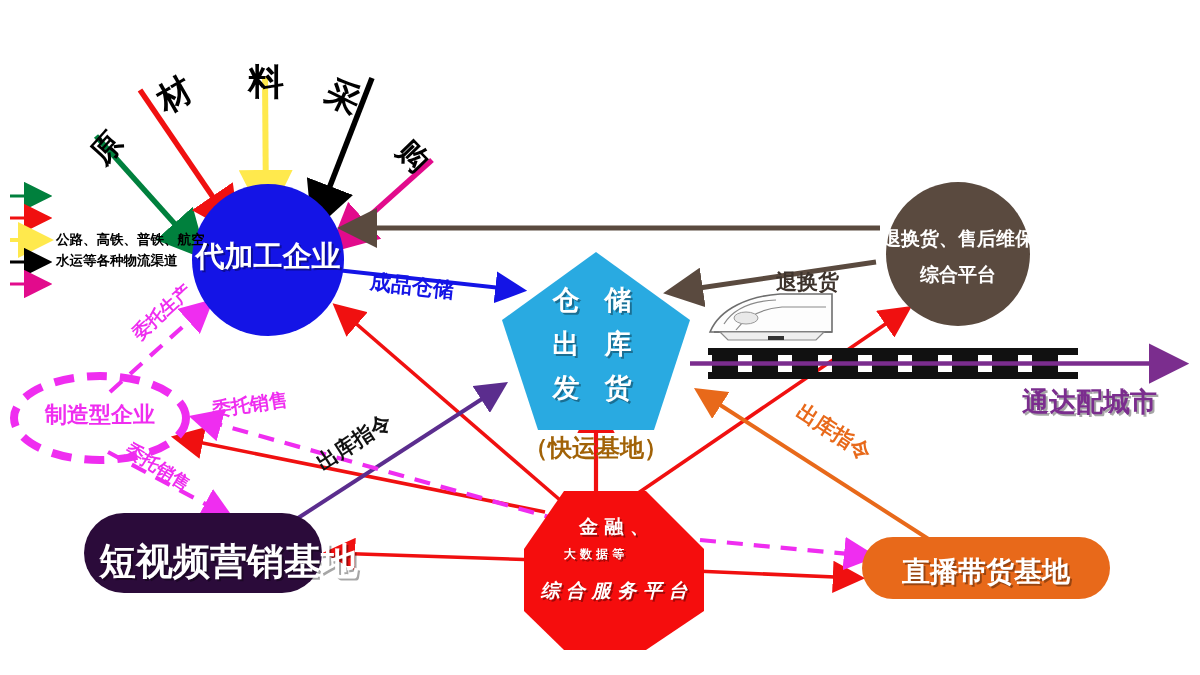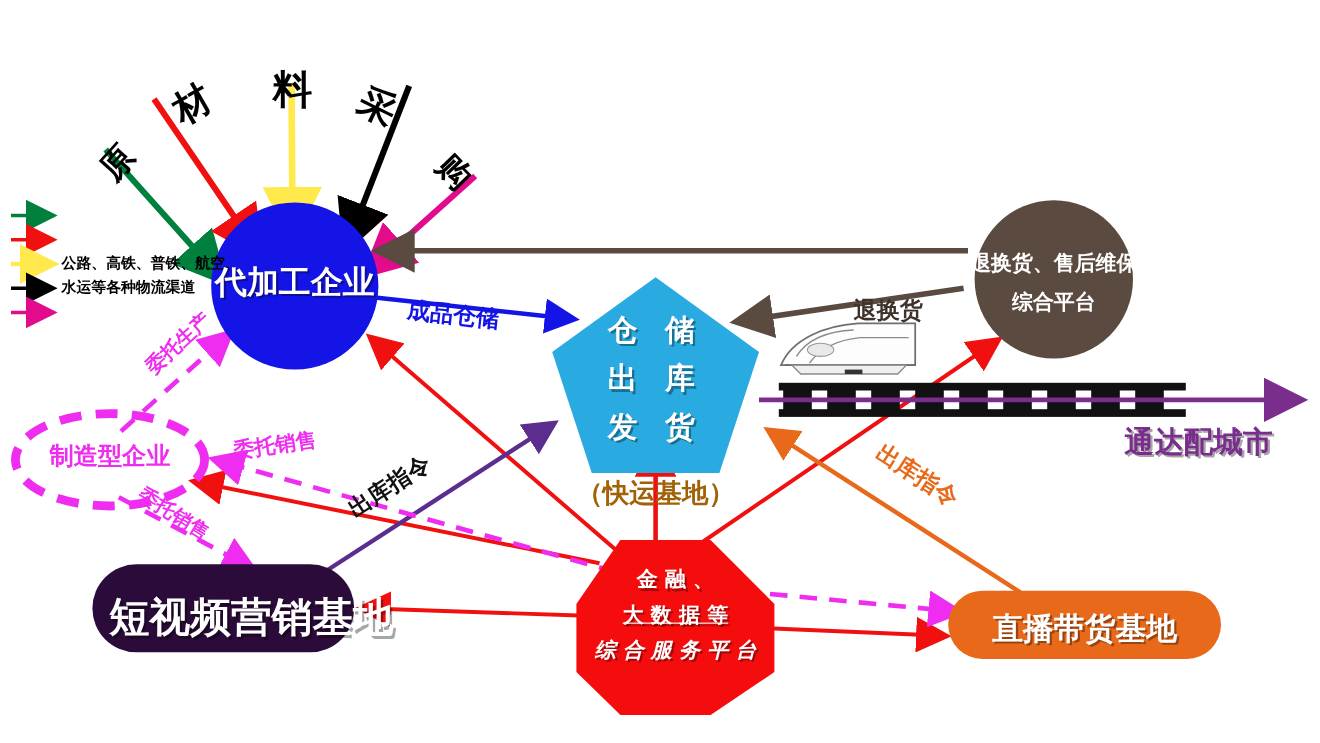--- a/index.html
+++ b/index.html
@@ -241,21 +241,21 @@
   <div class="nodetxt" style="left:868px;top:226px;width:180px;font-size:19px;">退换货、售后维保</div>
   <div class="nodetxt" style="left:868px;top:262px;width:180px;font-size:19px;">综合平台</div>
 
   <div class="nodetxt" style="left:22px;top:400px;width:156px;font-size:22px;color:#ef2df0;">制造型企业</div>
 
   <div class="nodetxt shadowtxt" style="left:99px;top:537px;width:238px;font-size:37px;">短视频营销基地</div>
 
   <div class="nodetxt shadowtxt" style="left:862px;top:553px;width:248px;font-size:28px;">直播带货基地</div>
 
   <div class="nodetxt shadowtxt" style="left:524px;top:514px;width:180px;font-size:19px;">金 融 、</div>
-  <div class="nodetxt shadowtxt" style="left:524px;top:546px;width:180px;font-size:19px;text-decoration:underline;">大 数 据 等</div>
+  <div class="nodetxt shadowtxt" style="left:504px;top:546px;width:180px;font-size:12px;">大 数 据 等</div>
   <div class="nodetxt shadowtxt" style="left:518px;top:578px;width:192px;font-size:19px;font-style:italic;">综 合 服 务 平 台</div>
 
   <div class="arrowlab" style="left:370px;top:272px;font-size:21px;color:#1414e6;transform:rotate(6deg);">成品仓储</div>
 
   <div class="arrowlab" style="left:776px;top:268px;font-size:21px;color:#3d332c;">退换货</div>
 
   <div class="arrowlab" style="left:126px;top:300px;font-size:18px;color:#ef2df0;transform:rotate(-42deg);">委托生产</div>
 
   <div class="arrowlab" style="left:212px;top:392px;font-size:19px;color:#ef2df0;transform:rotate(-8deg);">委托销售</div>
 

